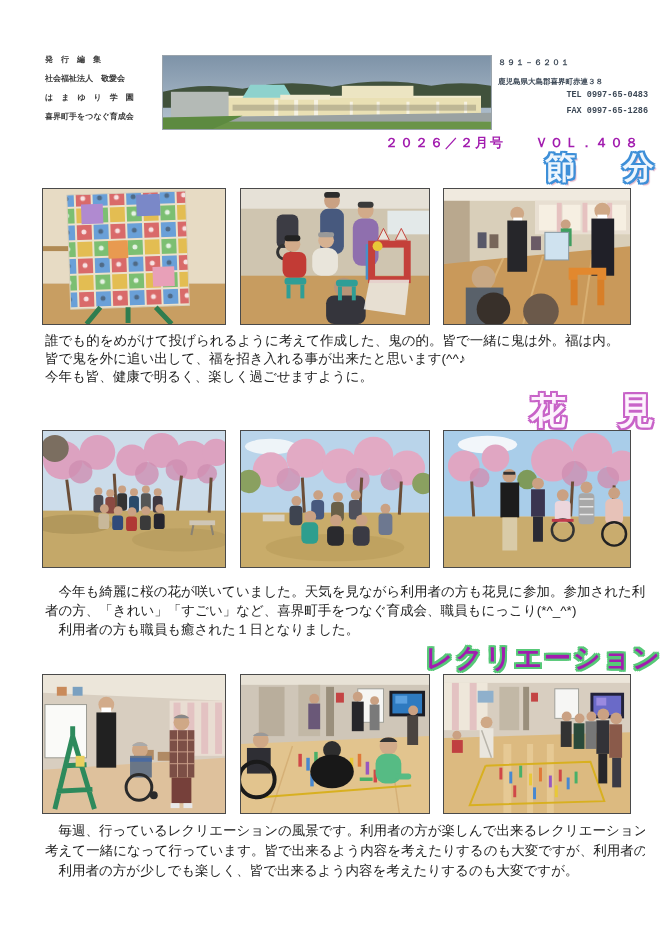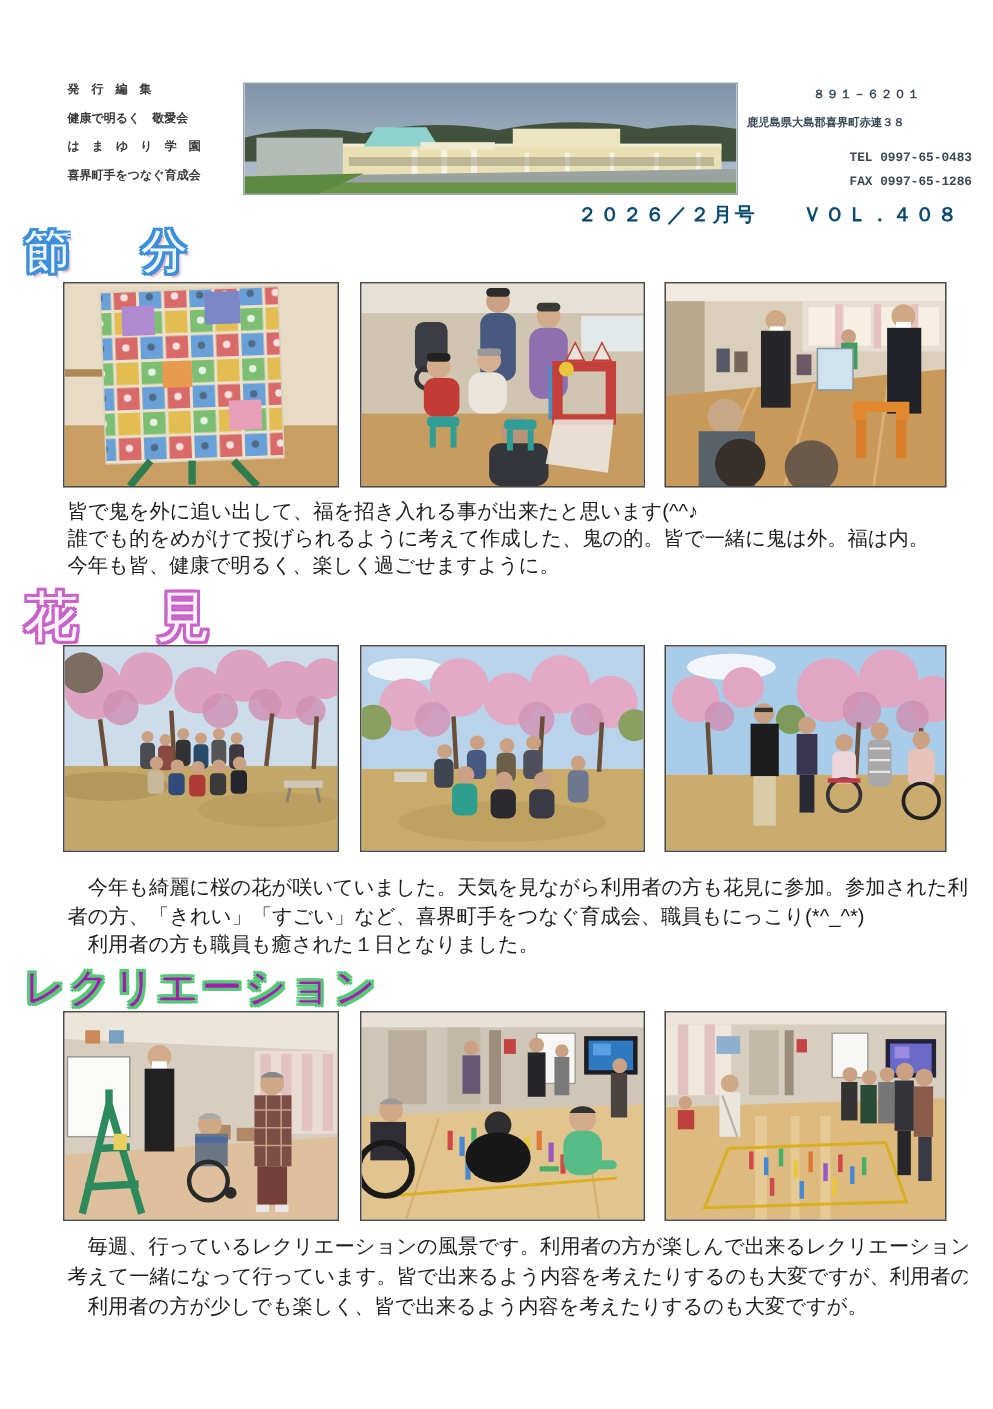--- a/index.html
+++ b/index.html
@@ -8,29 +8,29 @@
     position:relative; width:662px; height:939px; background:#ffffff;
     font-family:"Liberation Sans", sans-serif; color:#222; overflow:hidden;border-radius:16px;
   }
   
   .pub-block { position:absolute; left:45px; top:50px; width:125px;
     font-size:8px; font-weight:bold; color:#3a3a3a; line-height:19px; }
   .building-photo { position:absolute; left:162px; top:55px; width:330px; height:75px;
     border:1px solid #9aa4ac; overflow:hidden; }
   .contact-block { position:absolute; left:498px; top:57px; width:152px;
     font-size:8px; color:#3c4856; font-weight:bold; }
-  .contact-postal { letter-spacing:1px; margin-bottom:9px;margin-left:44px; }
-  .contact-addr { font-size:7.5px; margin-bottom:10px; }
+  .contact-postal { letter-spacing:1px; margin-bottom:9px; }
+  .contact-addr { font-size:7.5px; }
   .contact-tel, .contact-fax { font-size:8.5px; text-align:right; padding-right:2px;
     line-height:16px; font-family:"Liberation Mono", monospace; }
   .issue-line { position:absolute; top:134px; right:22px; font-size:13px; font-weight:bold;
-    color:#0c4a6e; letter-spacing:2px; }
+    color:#a21caf; letter-spacing:2px; }
   
-  .sec-title { position:absolute; left:0; width:100%; text-align:left;
-    font-weight:normal; letter-spacing:8px;padding-left:16px; }
+  .sec-title { position:absolute; left:0; width:100%; text-align:right;
+    font-weight:bold; letter-spacing:8px; }
   .title-setsubun { top:147px; font-size:31px; color:#eef6fd;
     text-shadow:-2px -2px 0 #3d8fd8, 2px -2px 0 #3d8fd8, -2px 2px 0 #3d8fd8, 2px 2px 0 #3d8fd8,
                 -2px 0 0 #3d8fd8, 2px 0 0 #3d8fd8, 0 2px 0 #3d8fd8, 0 -2px 0 #3d8fd8, 3px 3px 1px #e7b8c8; }
   .title-hanami { top:387px; font-size:36px; color:#fdf2fd;
     text-shadow:-2px -2px 0 #c863c8, 2px -2px 0 #c863c8, -2px 2px 0 #c863c8, 2px 2px 0 #c863c8,
                 -2px 0 0 #c863c8, 2px 0 0 #c863c8, 0 2px 0 #c863c8, 0 -2px 0 #c863c8; }
   .title-recreation { top:640px; font-size:27px; letter-spacing:2px; color:#a21caf;
     text-shadow:-2px -2px 0 #57c878, 2px -2px 0 #57c878, -2px 2px 0 #57c878, 2px 2px 0 #57c878,
                 -2px 0 0 #57c878, 2px 0 0 #57c878, 0 2px 0 #57c878, 0 -2px 0 #57c878; }
   
@@ -49,21 +49,21 @@
   .para-2 { top:582px; line-height:19px; }
   .para-3 { top:821px; line-height:20px; }
 </style>
 </head>
 <body>
 
 <div class="page">
 
   <div class="pub-block">
     <div>発　行　編　集</div>
-    <div>健康で明るく　敬愛会</div>
+    <div>社会福祉法人　敬愛会</div>
     <div>は　ま　ゆ　り　学　園</div>
     <div>喜界町手をつなぐ育成会</div>
   </div>
 
   <figure class="building-photo">
     <svg viewBox="0 0 330 78" preserveAspectRatio="none">
       <defs>
         <linearGradient id="skyg" x1="0" y1="0" x2="0" y2="1">
           <stop offset="0" stop-color="#7e93a8"></stop>
             <stop offset="1" stop-color="#bac8d4"></stop>
@@ -223,22 +223,22 @@
       <rect x="102" y="44" width="24" height="28" fill="#cfe2ef" stroke="#8899a4"></rect>
       <g>
         <path d="M126,80 h38 v12 h-9 v-5 h-20 v5 h-9 z" fill="#e2882e"></path>
         <rect x="128" y="92" width="7" height="26" fill="#d87f28"></rect>
           <rect x="155" y="92" width="7" height="26" fill="#d87f28"></rect>
       </g>
     </svg>
   </figure>
 
   <div class="body-text para-1">
+    <div>誰でも的をめがけて投げられるように考えて作成した、鬼の的。皆で一緒に鬼は外。福は内。</div>
     <div>皆で鬼を外に追い出して、福を招き入れる事が出来たと思います(^^♪</div>
-    <div>誰でも的をめがけて投げられるように考えて作成した、鬼の的。皆で一緒に鬼は外。福は内。</div>
     <div>今年も皆、健康で明るく、楽しく過ごせますように。</div>
   </div>
 
   <h2 class="sec-title title-hanami">花　見</h2>
 
   <figure class="photo ph-r2 ph-c1">
     <svg viewBox="0 0 184 140" preserveAspectRatio="none">
       <rect width="184" height="82" fill="#ccdcea"></rect>
       <rect y="82" width="184" height="58" fill="#c4a869"></rect>
       <ellipse cx="30" cy="96" rx="40" ry="10" fill="#ab9257" opacity="0.7"></ellipse>

